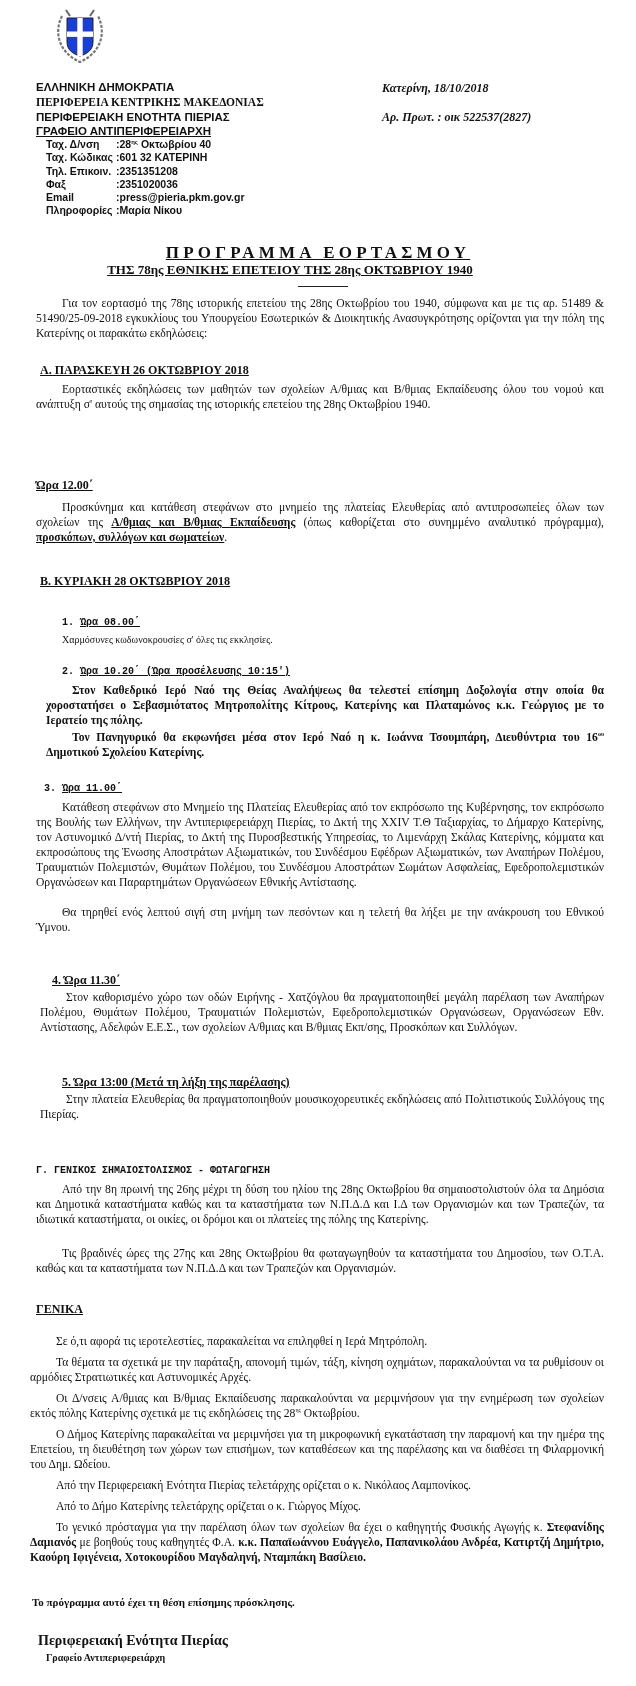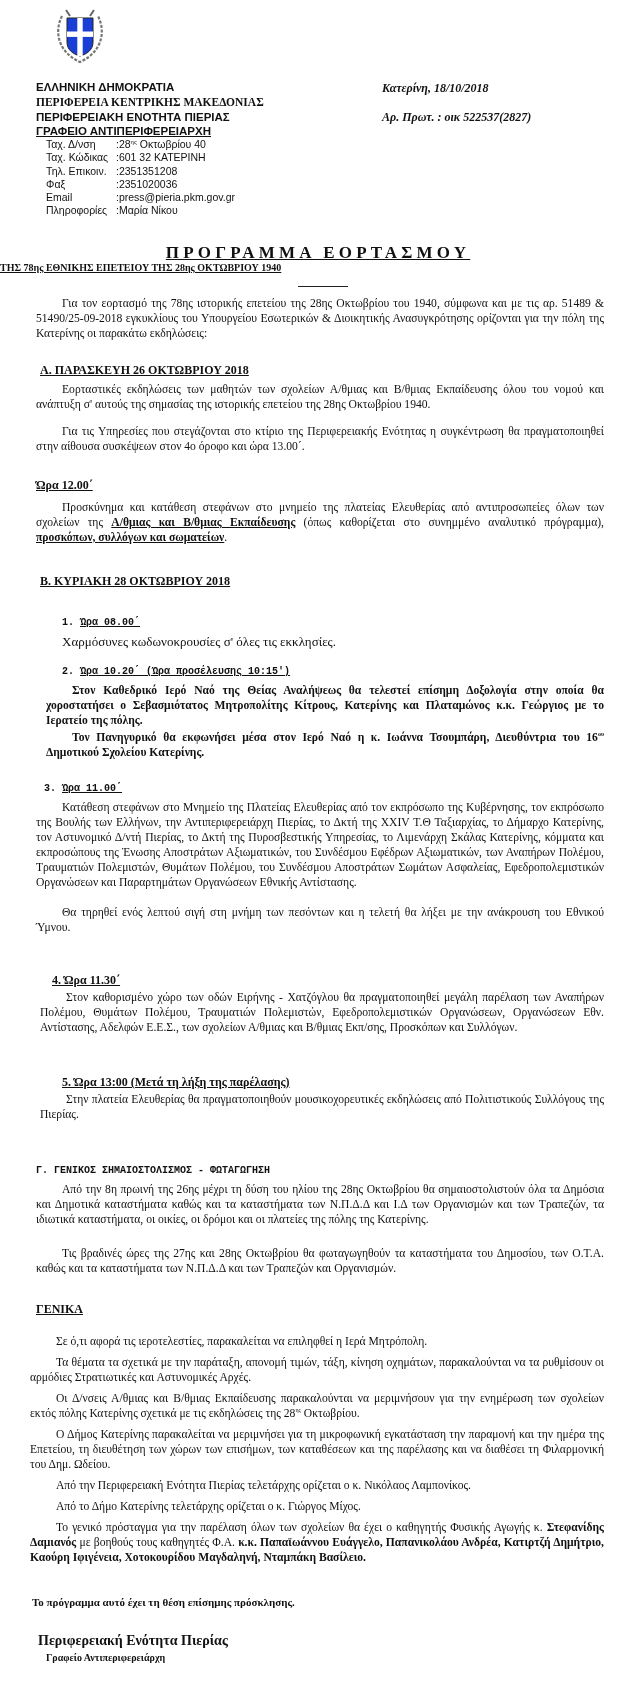--- a/index.html
+++ b/index.html
@@ -9,27 +9,27 @@
   .abs { position: absolute; }
 
   
   .emblem { left: 52px; top: 4px; width: 56px; height: 60px; }
   .hdr { left: 36px; font-weight: bold; font-size: 11.5px; line-height: 14px; white-space: nowrap; }
   .hdr.serifhdr { font-family: "Liberation Serif", serif; font-weight: bold; font-size: 11.5px; }
   .hdr.ul { text-decoration: underline; text-align: center; }
   .right-info { left: 382px; font-family: "Liberation Serif", serif; font-style: italic; font-weight: bold; font-size: 12px; white-space: nowrap; }
 
   .contact { left: 46px; top: 138px; font-family: "Liberation Sans", sans-serif; font-size: 10.5px; line-height: 13.3px; }
-  .contact .row { display: flex; }
+  .contact .row { display: flex; font-weight: bold; }
   .contact .lbl { width: 70px; }
   sup { font-size: 6px; line-height: 0; }
 
   
   .title1 { left: 0; width: 636px; top: 243px; text-align: center; font-family: "Liberation Serif", serif; font-weight: bold; font-size: 17px; letter-spacing: 4.2px; text-decoration: underline; }
-  .title2 { left: 0; width: 580px; top: 262px; text-align: left; font-family: "Liberation Serif", serif; font-weight: bold; font-size: 10px; text-decoration: underline; }
+  .title2 { left: 0; width: 580px; top: 262px; text-align: center; font-family: "Liberation Serif", serif; font-weight: bold; font-size: 13px; text-decoration: underline; }
   .title-rule { left: 298px; top: 286px; width: 50px; height: 0; border-top: 1.3px solid #222; }
 
   .para { font-family: "Liberation Serif", serif; font-size: 11.6px; line-height: 15px; text-align: justify; text-indent: 26px; }
   .block { left: 36px; width: 568px; }
   .heading { font-family: "Liberation Serif", serif; font-weight: bold; font-size: 12px; text-decoration: underline; white-space: nowrap; }
   .heading-plain { font-family: Liberation Mono, monospace; font-weight: bold; font-size: 10px; white-space: nowrap; }
   .b { font-weight: bold; }
   .bu { font-weight: bold; text-decoration: underline; }
   .gap { height: 6px; }
 </style>
@@ -85,29 +85,28 @@
 <div class="abs title2">ΤΗΣ 78ης ΕΘΝΙΚΗΣ ΕΠΕΤΕΙΟΥ ΤΗΣ 28ης ΟΚΤΩΒΡΙΟΥ 1940</div>
 <div class="abs title-rule"></div>
 
 <div class="abs block para" style="top:296px">Για τον εορτασμό της 78ης ιστορικής επετείου της 28ης Οκτωβρίου του 1940, σύμφωνα και με τις αρ. 51489 &amp; 51490/25-09-2018 εγκυκλίους του Υπουργείου Εσωτερικών &amp; Διοικητικής Ανασυγκρότησης ορίζονται για την πόλη της Κατερίνης οι παρακάτω εκδηλώσεις:</div>
 
 <div class="abs heading" style="left:40px; top:363px">Α.  ΠΑΡΑΣΚΕΥΗ 26 ΟΚΤΩΒΡΙΟΥ 2018</div>
 <div class="abs block" style="top:382px">
   <div class="para">Εορταστικές εκδηλώσεις των μαθητών των σχολείων Α/θμιας και Β/θμιας Εκπαίδευσης όλου του νομού και ανάπτυξη σ' αυτούς της σημασίας της ιστορικής επετείου της 28ης Οκτωβρίου 1940.</div>
   <div class="gap"></div>
   <div class="gap"></div>
-  <div class="para">Για τις Υπηρεσίες που στεγάζονται στο κτίριο της Περιφερειακής Ενότητας η συγκέντρωση θα πραγματοποιηθεί στην αίθουσα συσκέψεων στον 4ο όροφο και ώρα 13.00΄.</div>
 </div>
 <div class="abs heading" style="left:36px; top:478px">Ώρα 12.00΄</div>
 <div class="abs block para" style="top:500px"><span>Προσκύνημα και κατάθεση στεφάνων στο μνημείο της πλατείας Ελευθερίας από αντιπροσωπείες όλων των σχολείων της </span><span class="bu">Α/θμιας και Β/θμιας Εκπαίδευσης</span><span> (όπως καθορίζεται στο συνημμένο αναλυτικό πρόγραμμα), </span><span class="bu">προσκόπων, συλλόγων και σωματείων</span><span>.</span></div>
 
 <div class="abs heading" style="left:40px; top:574px">Β.  ΚΥΡΙΑΚΗ 28 ΟΚΤΩΒΡΙΟΥ 2018</div>
 
 <div class="abs heading-plain" style="left:62px; top:617px"><span>1. </span><span style="text-decoration:underline">Ώρα 08.00΄</span></div>
-<div class="abs serif" style="left:62px; top:634px; font-size:13px">Χαρμόσυνες κωδωνοκρουσίες σ' όλες τις εκκλησίες.</div>
+<div class="abs serif" style="left:62px; top:634px; font-size:10px">Χαρμόσυνες κωδωνοκρουσίες σ' όλες τις εκκλησίες.</div>
 
 <div class="abs heading-plain" style="left:62px; top:666px"><span>2. </span><span style="text-decoration:underline">Ώρα 10.20΄ (Ώρα προσέλευσης 10:15')</span></div>
 <div class="abs block para b" style="left:46px; width:558px; top:683px">Στον Καθεδρικό Ιερό Ναό της Θείας Αναλήψεως θα τελεστεί επίσημη Δοξολογία στην οποία θα χοροστατήσει ο Σεβασμιότατος Μητροπολίτης Κίτρους, Κατερίνης και Πλαταμώνος κ.κ. Γεώργιος με το Ιερατείο της πόλης.</div>
 <div class="abs block para b" style="left:46px; width:558px; top:730px"><span>Τον Πανηγυρικό θα εκφωνήσει μέσα στον Ιερό Ναό η κ. Ιωάννα Τσουμπάρη, Διευθύντρια του 16</span><sup>ου</sup><span> Δημοτικού Σχολείου Κατερίνης.</span></div>
 
 <div class="abs heading-plain" style="left:44px; top:783px"><span>3. </span><span style="text-decoration:underline">Ώρα 11.00΄</span></div>
 <div class="abs block para" style="left:36px; width:568px; top:800px">Κατάθεση στεφάνων στο Μνημείο της Πλατείας Ελευθερίας από τον εκπρόσωπο της Κυβέρνησης, τον εκπρόσωπο της Βουλής των Ελλήνων, την Αντιπεριφερειάρχη Πιερίας, το Δκτή της XXIV Τ.Θ Ταξιαρχίας, το Δήμαρχο Κατερίνης, τον Αστυνομικό Δ/ντή Πιερίας, το Δκτή της Πυροσβεστικής Υπηρεσίας, το Λιμενάρχη Σκάλας Κατερίνης, κόμματα και εκπροσώπους της Ένωσης Αποστράτων Αξιωματικών, του Συνδέσμου Εφέδρων Αξιωματικών, των Αναπήρων Πολέμου, Τραυματιών Πολεμιστών, Θυμάτων Πολέμου,  του Συνδέσμου Αποστράτων Σωμάτων Ασφαλείας, Εφεδροπολεμιστικών Οργανώσεων και Παραρτημάτων Οργανώσεων Εθνικής Αντίστασης.</div>
 <div class="abs block para" style="left:36px; width:568px; top:905px">Θα τηρηθεί ενός λεπτού σιγή στη μνήμη των πεσόντων και η τελετή θα λήξει με την ανάκρουση του Εθνικού Ύμνου.</div>
 
 <div class="abs heading" style="left:52px; top:973px"><span>4.  </span><span>Ώρα 11.30΄</span></div>

